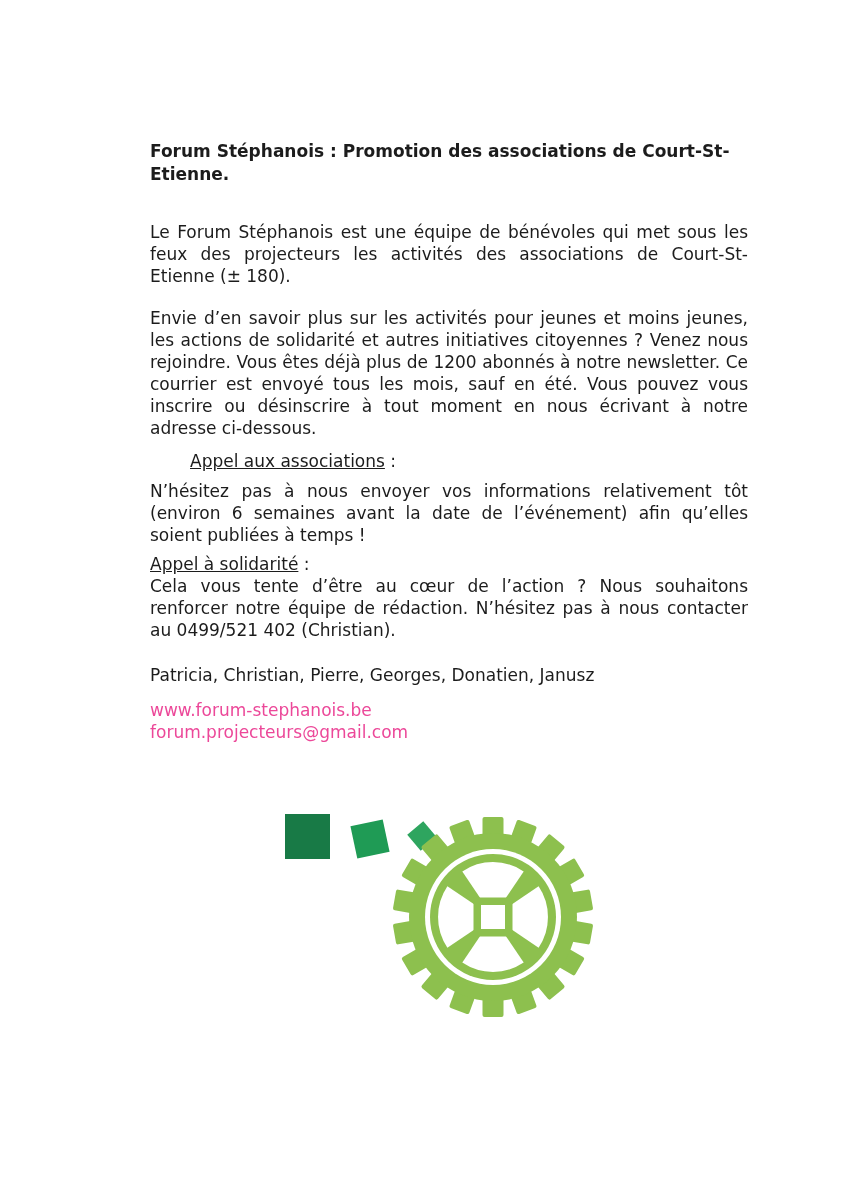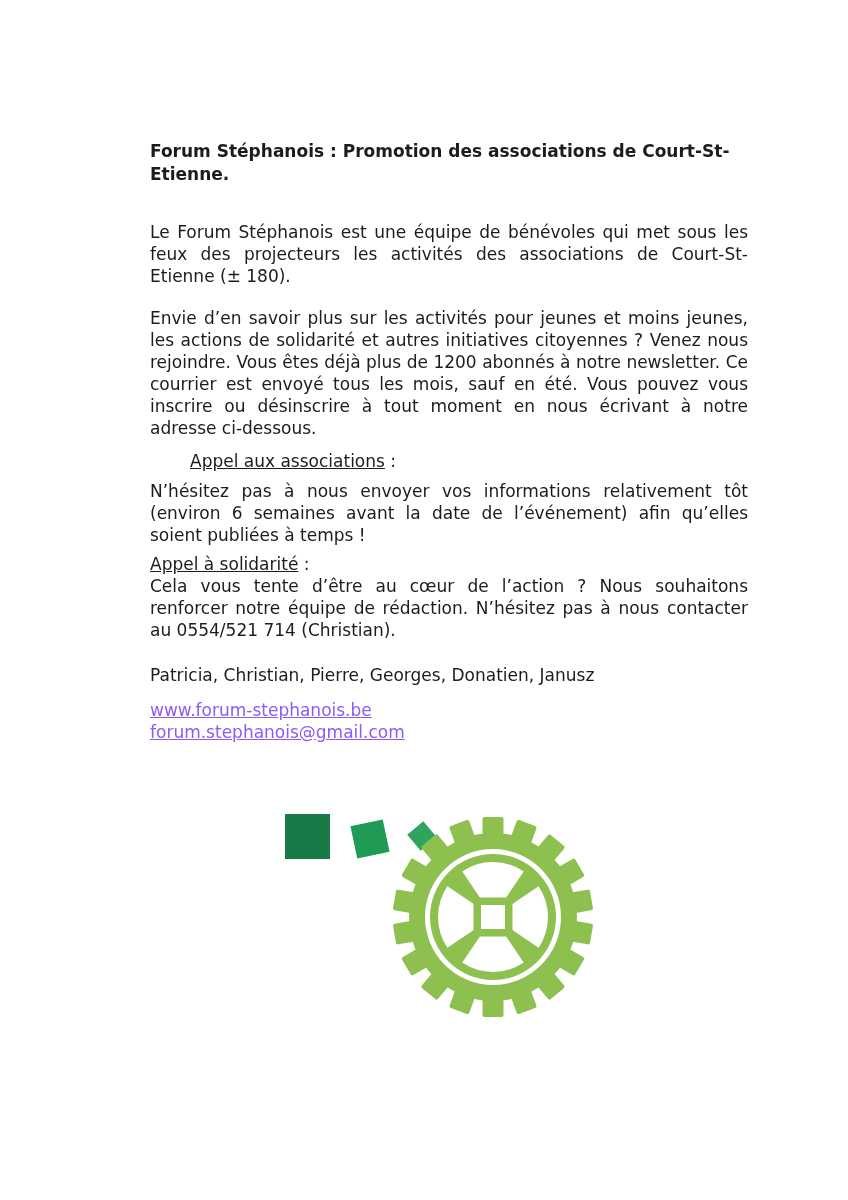--- a/index.html
+++ b/index.html
@@ -35,22 +35,21 @@
   .p-newsletter { top: 307px; }
   .h-assoc      { top: 450px; margin-left: 40px; }
   .p-assoc      { top: 472px; margin-top: 8px; }
   .h-benev      { top: 553px; }
   .p-benev      { top: 575px; }
   .names        { top: 664px; }
   .links        { top: 699px; }
   .u { text-decoration: underline; }
   .link {
     display: block;
-    color: #8b5cf6;
-    text-decoration: underline;
+    color: #ec4899;
     line-height: 22px;
     cursor: pointer;
   }
   .logo {
     position: absolute;
     left: 283px;
     top: 812px;
     width: 312px;
     height: 208px;
   }
@@ -69,27 +68,27 @@
   <div class="block h-assoc">
     <span class="u">Appel aux associations</span><span> :</span>
   </div>
 
   <p class="block para p-assoc">N’hésitez pas à nous envoyer vos informations relativement tôt (environ 6 semaines avant la date de l’événement) afin qu’elles soient publiées à temps !</p>
 
   <div class="block h-benev">
     <span class="u">Appel à solidarité</span><span> :</span>
   </div>
 
-  <p class="block para p-benev">Cela vous tente d’être au cœur de l’action ? Nous souhaitons renforcer notre équipe de rédaction. N’hésitez pas à nous contacter au 0554/521 714 (Christian).</p>
+  <p class="block para p-benev">Cela vous tente d’être au cœur de l’action ? Nous souhaitons renforcer notre équipe de rédaction. N’hésitez pas à nous contacter au 0499/521 402 (Christian).</p>
 
   <div class="block names">Patricia, Christian, Pierre, Georges, Donatien, Janusz</div>
 
   <div class="block links">
     <a class="link">www.forum-stephanois.be</a>
-    <a class="link">forum.stephanois@gmail.com</a>
+    <a class="link">forum.projecteurs@gmail.com</a>
   </div>
 
   <svg class="logo" viewBox="0 0 312 208" xmlns="http://www.w3.org/2000/svg">
 
     <g>
       <rect x="2" y="2" width="45" height="45" fill="#187a46"></rect>
       <rect x="-16.5" y="-16.5" width="33" height="33" transform="translate(87,27) rotate(-12)" fill="#1f9b55"></rect>
       <rect x="-10.5" y="-10.5" width="21" height="21" transform="translate(139,24) rotate(-40)" fill="#2ea55f"></rect>
     </g>
 

